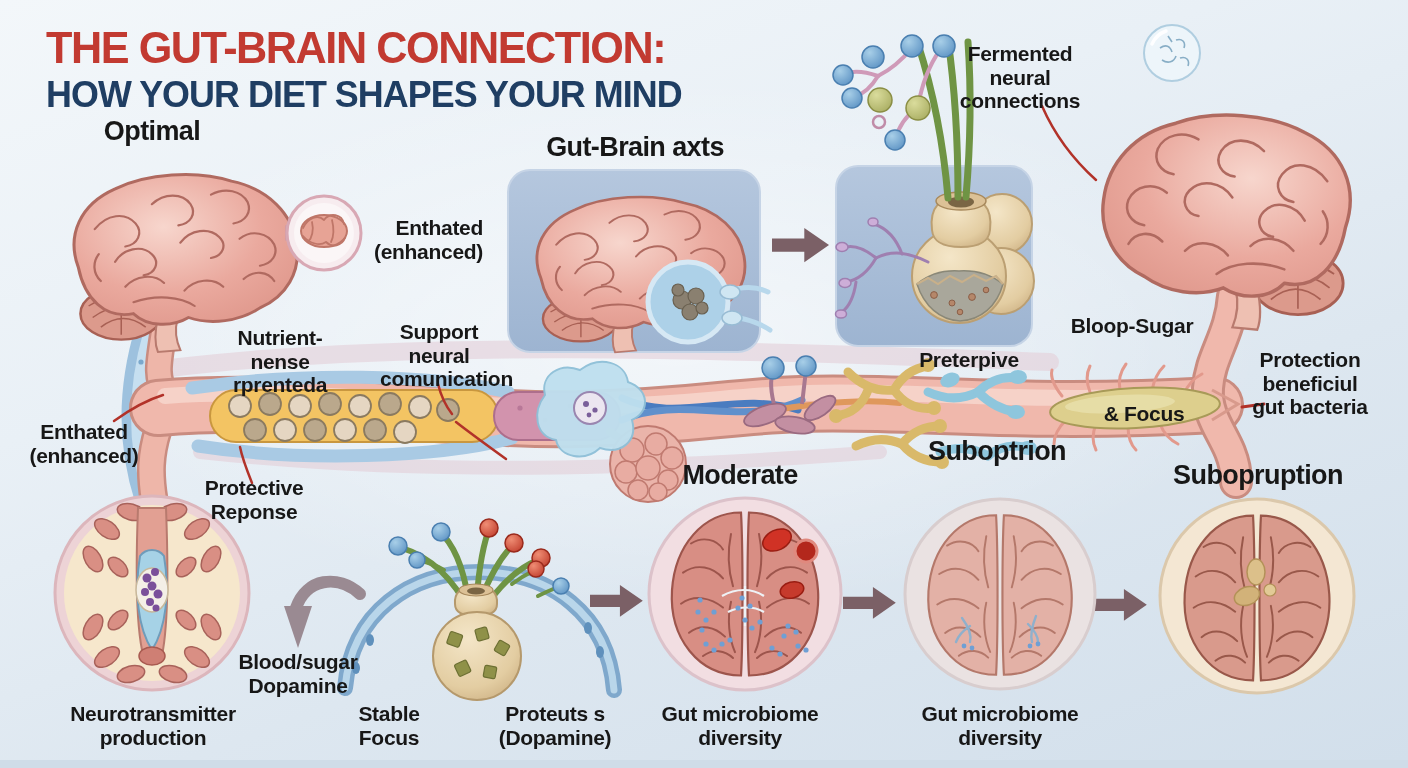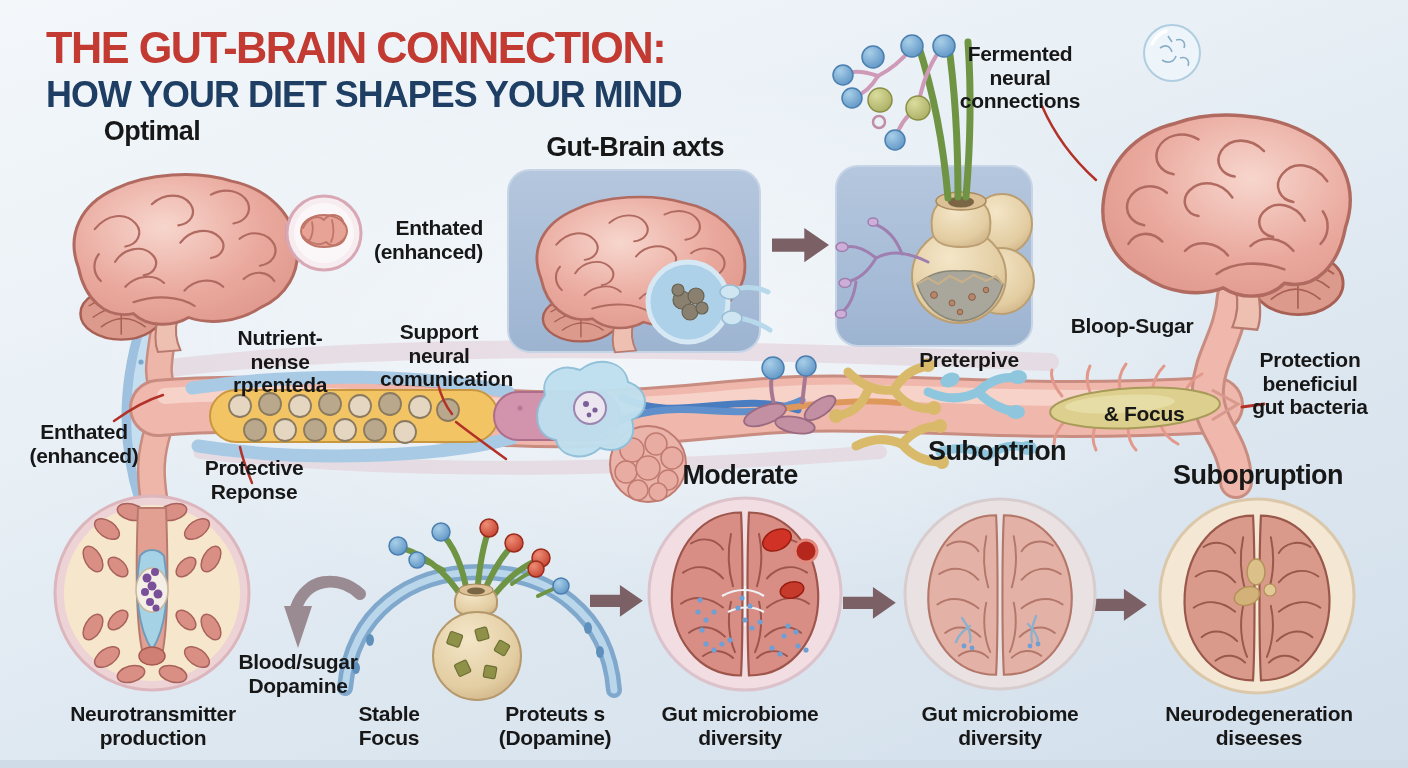--- a/index.html
+++ b/index.html
@@ -528,36 +528,34 @@
 <div class="lbl left" style="left:358px;top:216px;width:125px">Enthated
 (enhanced)</div>
 <div class="lbl" style="left:226px;top:326px;width:108px">Nutrient-
 nense
 rprenteda</div>
 <div class="lbl" style="left:380px;top:320px;width:118px">Support
 neural
 comunication</div>
 <div class="lbl" style="left:26px;top:420px;width:116px">Enthated
 (enhanced)</div>
-<div class="lbl" style="left:198px;top:456px;width:112px">Protective
+<div class="lbl" style="left:198px;top:476px;width:112px">Protective
 Reponse</div>
 <div class="lbl" style="left:1068px;top:314px;width:128px">Bloop-Sugar</div>
 <div class="lbl" style="left:915px;top:348px;width:108px">Preterpive</div>
 <div class="lbl" style="left:1098px;top:402px;width:92px">&amp; Focus</div>
 <div class="lbl" style="left:1246px;top:348px;width:128px">Protection
 beneficiul
 gut bacteria</div>
 <div class="lbl" style="left:236px;top:650px;width:124px">Blood/sugar
 Dopamine</div>
 <div class="lbl" style="left:64px;top:702px;width:178px">Neurotransmitter
 production</div>
 <div class="lbl" style="left:348px;top:702px;width:82px">Stable
 Focus</div>
 <div class="lbl" style="left:496px;top:702px;width:118px">Proteuts s
 (Dopamine)</div>
 <div class="lbl" style="left:656px;top:702px;width:168px">Gut microbiome
 diversity</div>
 <div class="lbl" style="left:916px;top:702px;width:168px">Gut microbiome
 diversity</div>
-<div class="lbl" style="left:1164px;top:702px;width:190px">Neurodegeneration
-diseeses</div>
 
 </div>
 
 </body></html>

